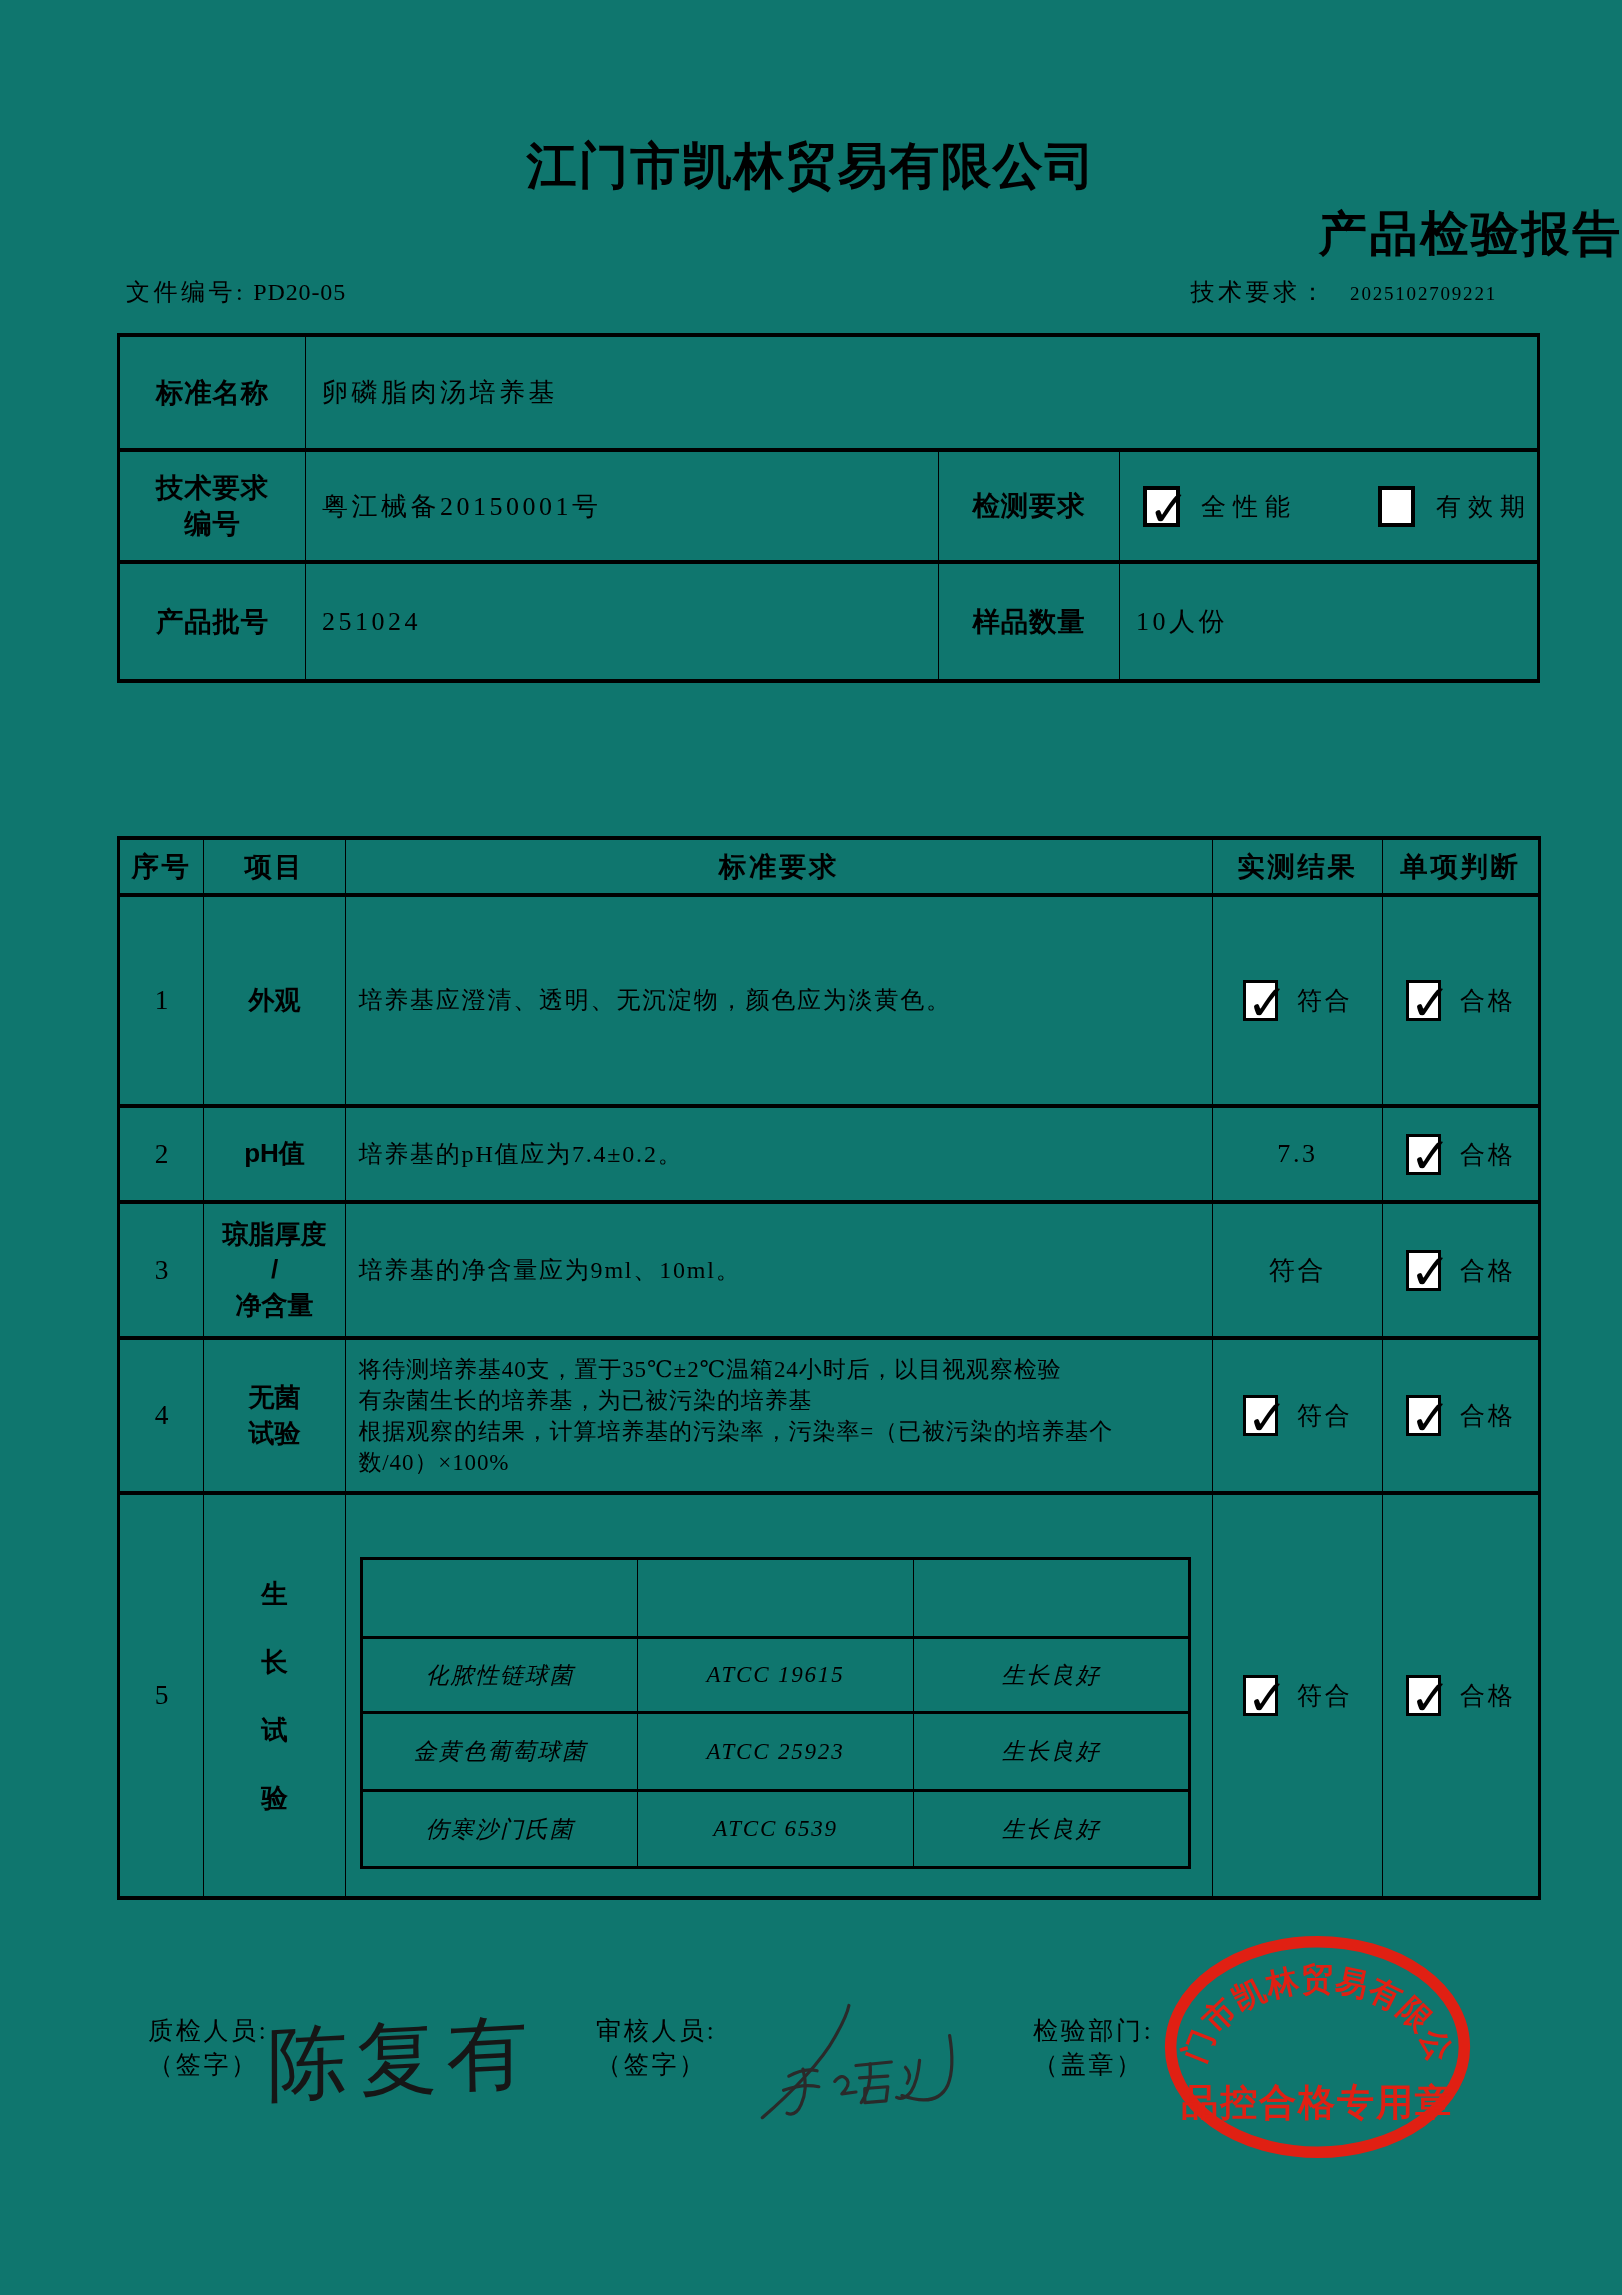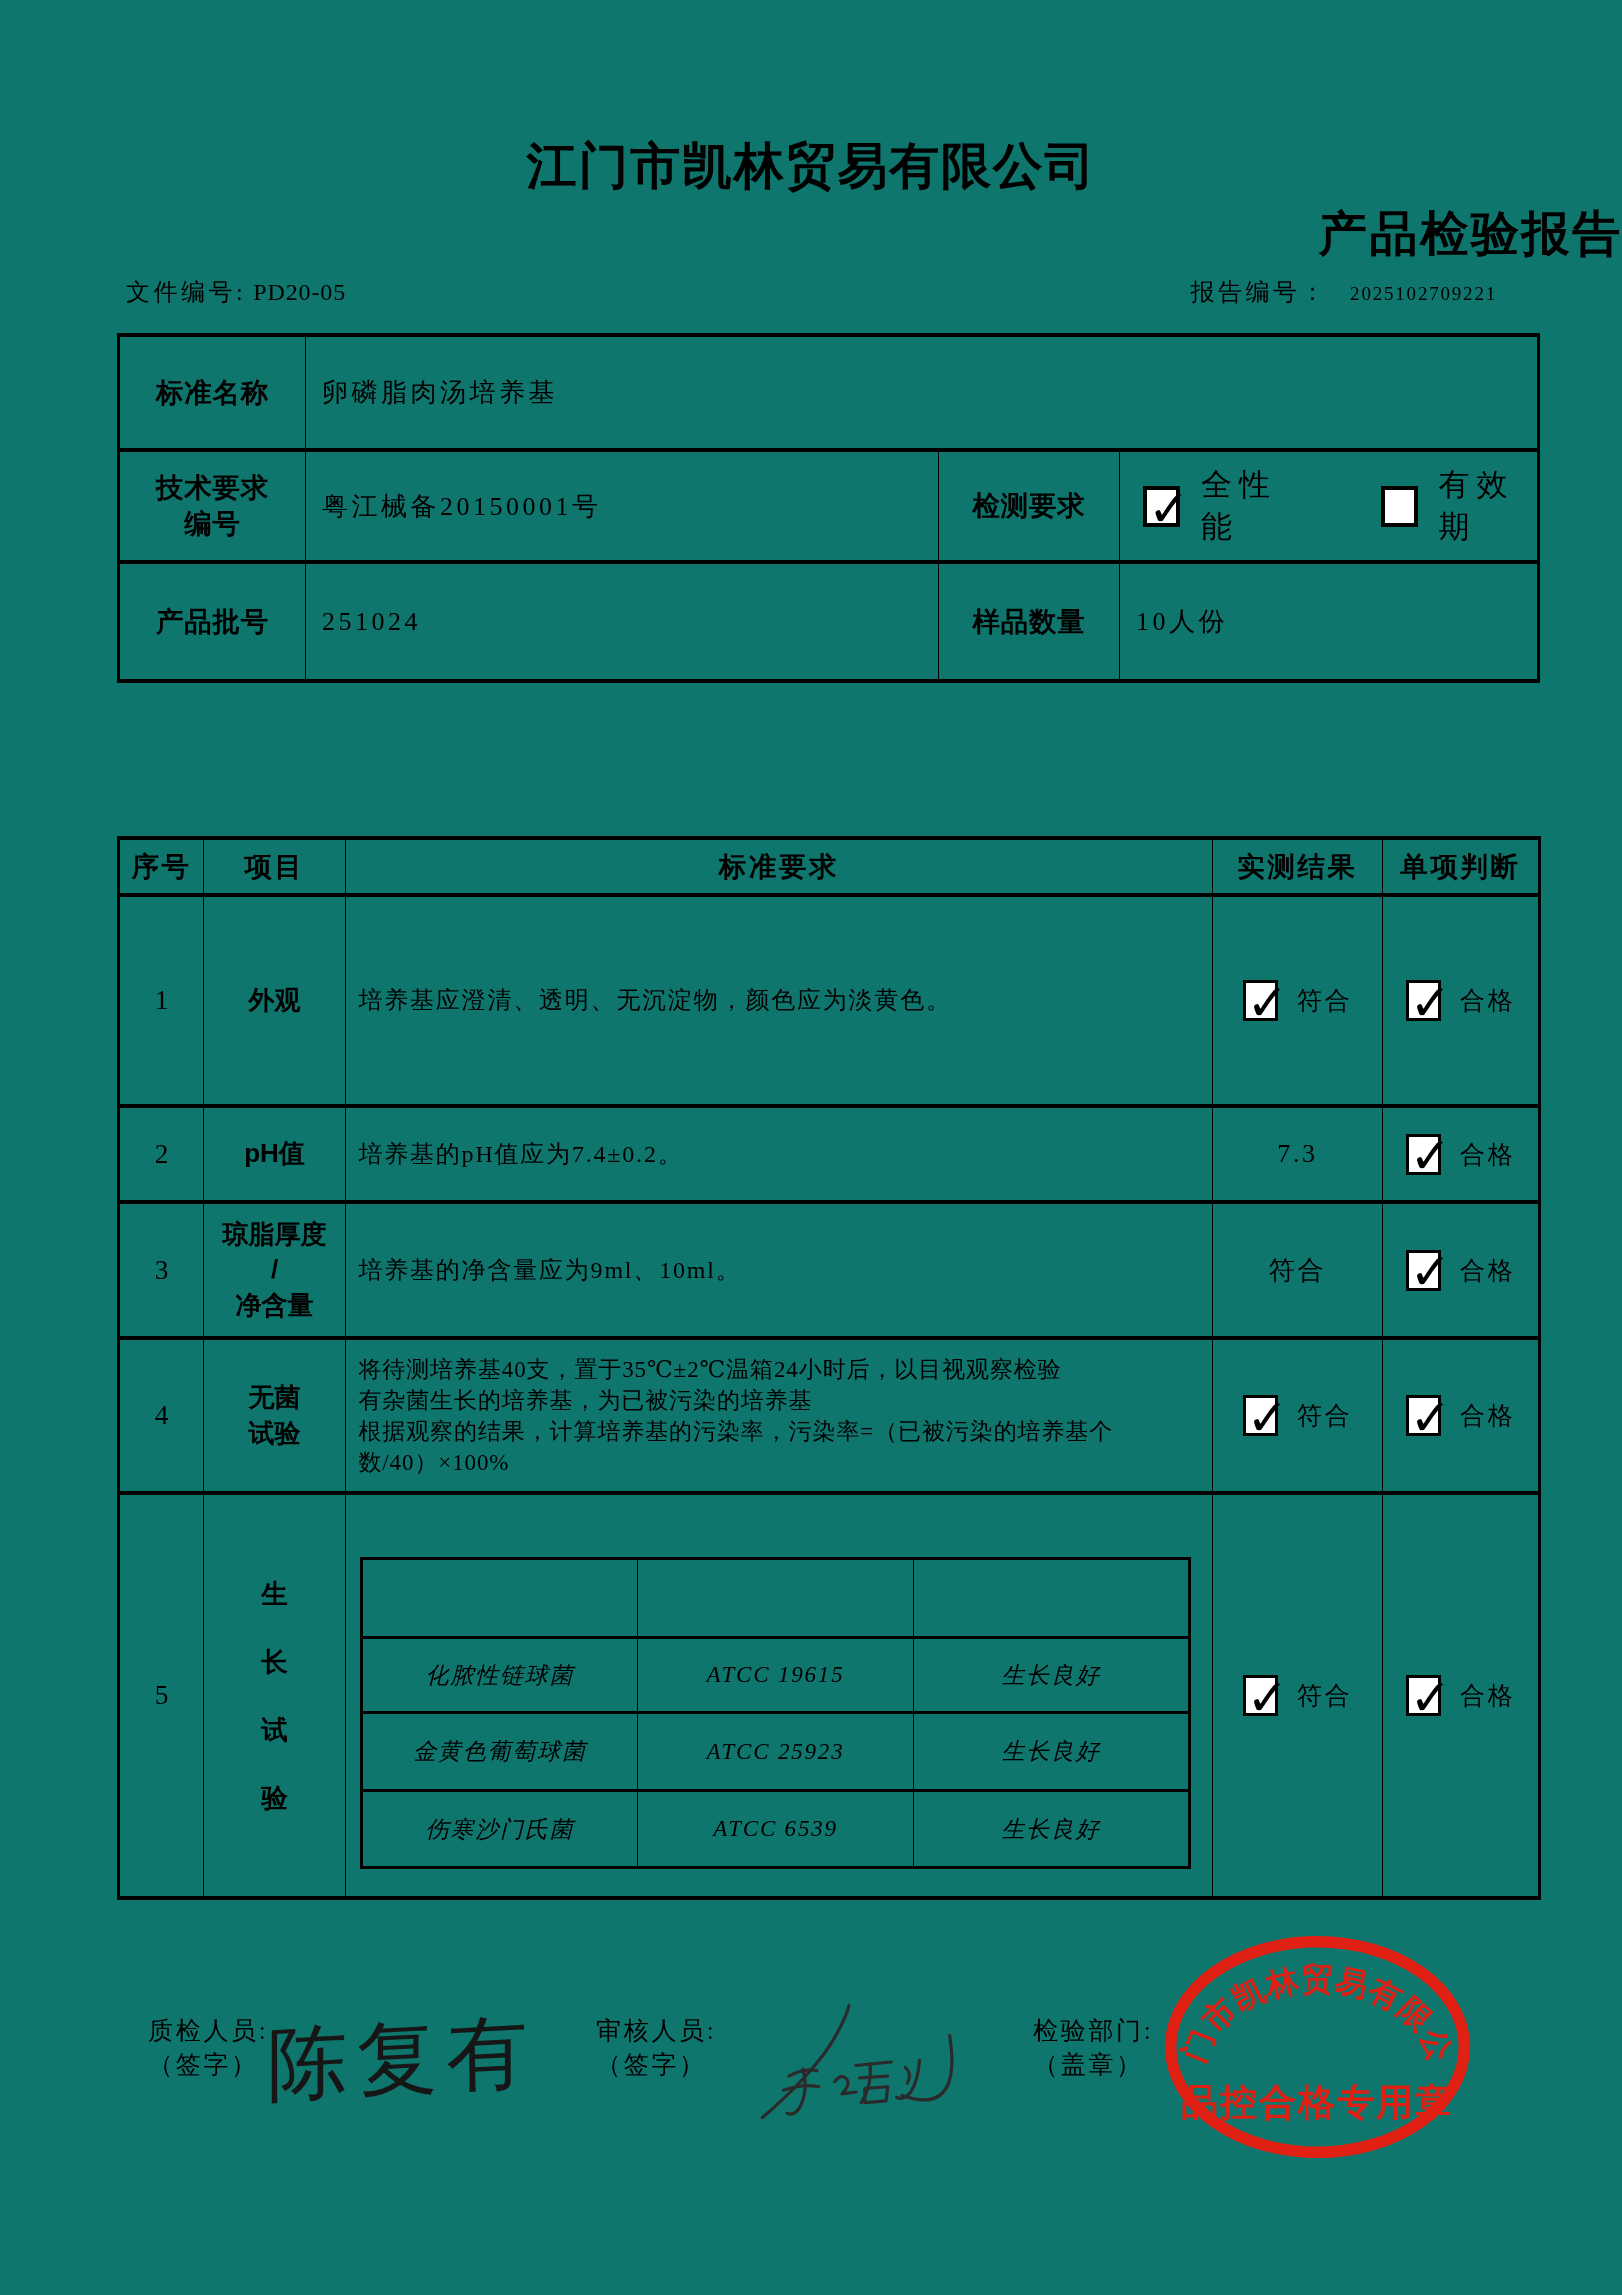--- a/index.html
+++ b/index.html
@@ -52,21 +52,21 @@
     border:4.4px solid #000; position:relative; flex:0 0 auto; background:#fff;
   }
   .cb.checked::after {
     content:"✓"; position:absolute; left:0.9px; top:-5.3px;
     font-family:"DejaVu Sans",sans-serif; font-size:50px; line-height:1;
     color:#000; font-weight:normal;
   }
   .cb-group { display:flex; align-items:center; padding-left:23px; }
   .cb-item { display:flex; align-items:center; gap:21px; }
   .cb-item + .cb-item { margin-left:81px; }
-  .cb-label { font-size:31px; letter-spacing:7px; }
+  .cb-label { font-size:25px; letter-spacing:7px; }
   
   .result-table th {
     font-family:"Liberation Sans","DejaVu Sans",sans-serif;
     font-weight:bold; font-size:27.4px; letter-spacing:2.7px; text-align:center;
   }
   .num-cell { text-align:center; font-size:27.4px; }
   .item-cell {
     font-family:"Liberation Sans","DejaVu Sans",sans-serif;
     font-weight:bold; font-size:26px; text-align:center; line-height:1.35;
   }
@@ -116,21 +116,21 @@
 <div class="page">
 
   <div class="company-title">江门市凯林贸易有限公司</div>
   <div class="report-title">产品检验报告</div>
 
   <div class="doc-line">
     <div class="file-no">
       <span>文件编号:</span><span class="val">PD20-05</span>
     </div>
     <div class="report-no">
-      <span>报告编号：</span><span class="val">2025102709221</span>
+      <span>技术要求：</span><span class="val">2025102709221</span>
     </div>
   </div>
 
   <table class="info-table">
     <colgroup>
         <col style="width:187px">
         <col style="width:633px">
         <col style="width:181px">
         <col style="width:419px">
       </colgroup>

